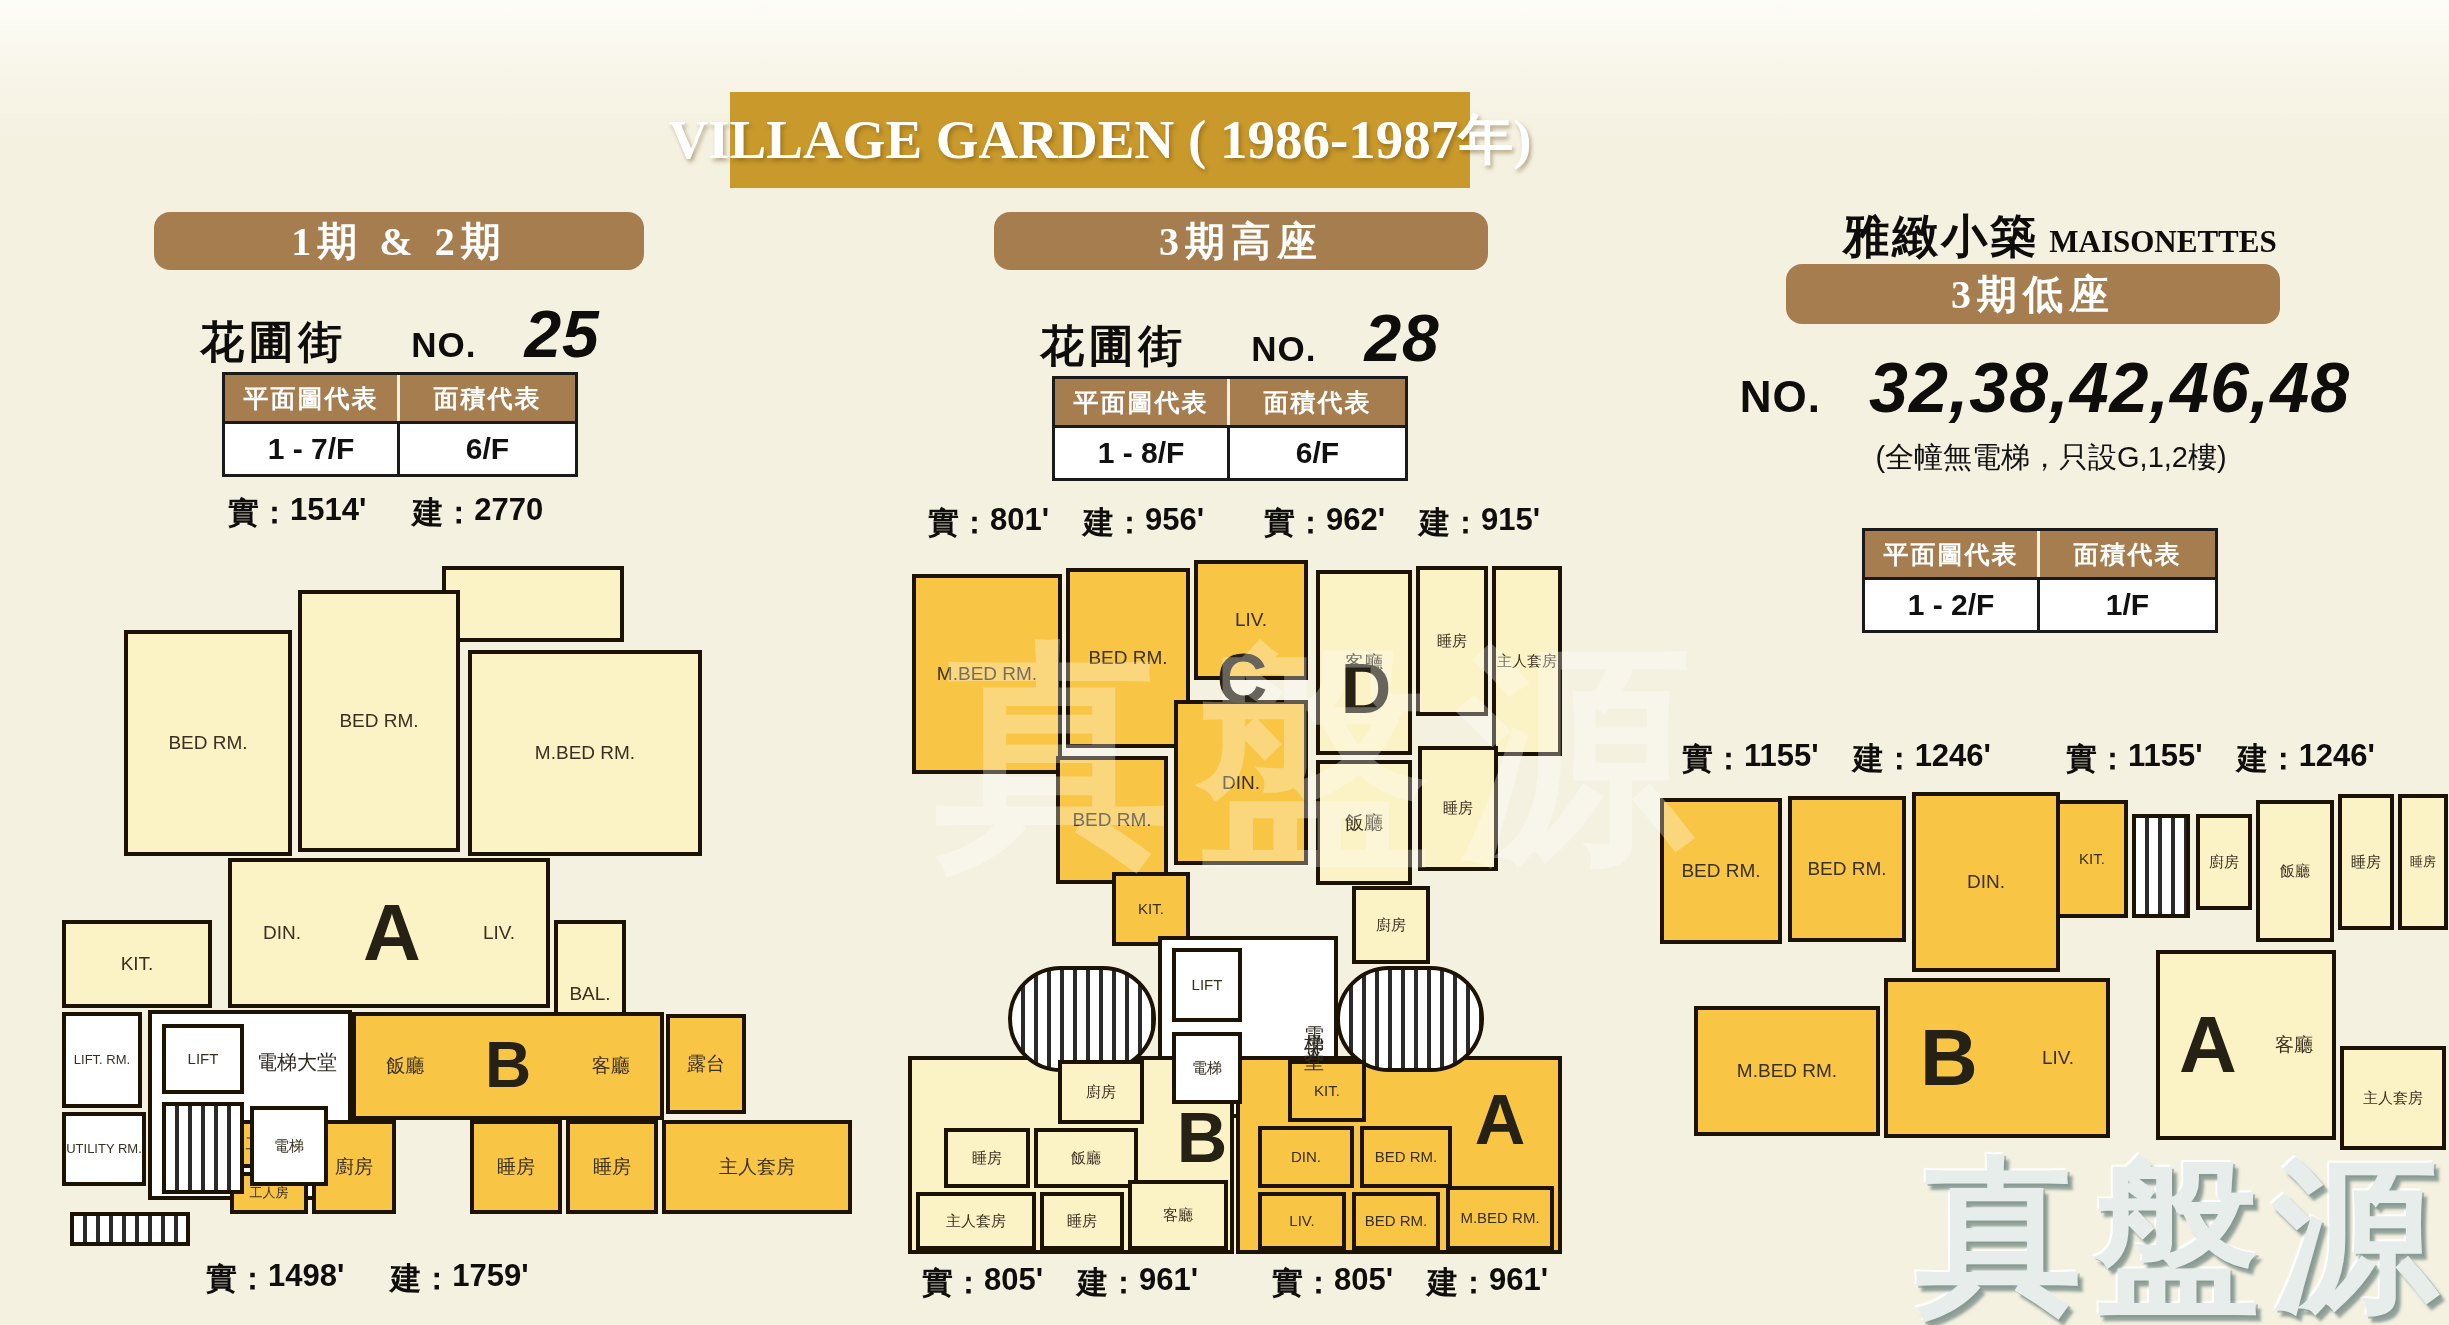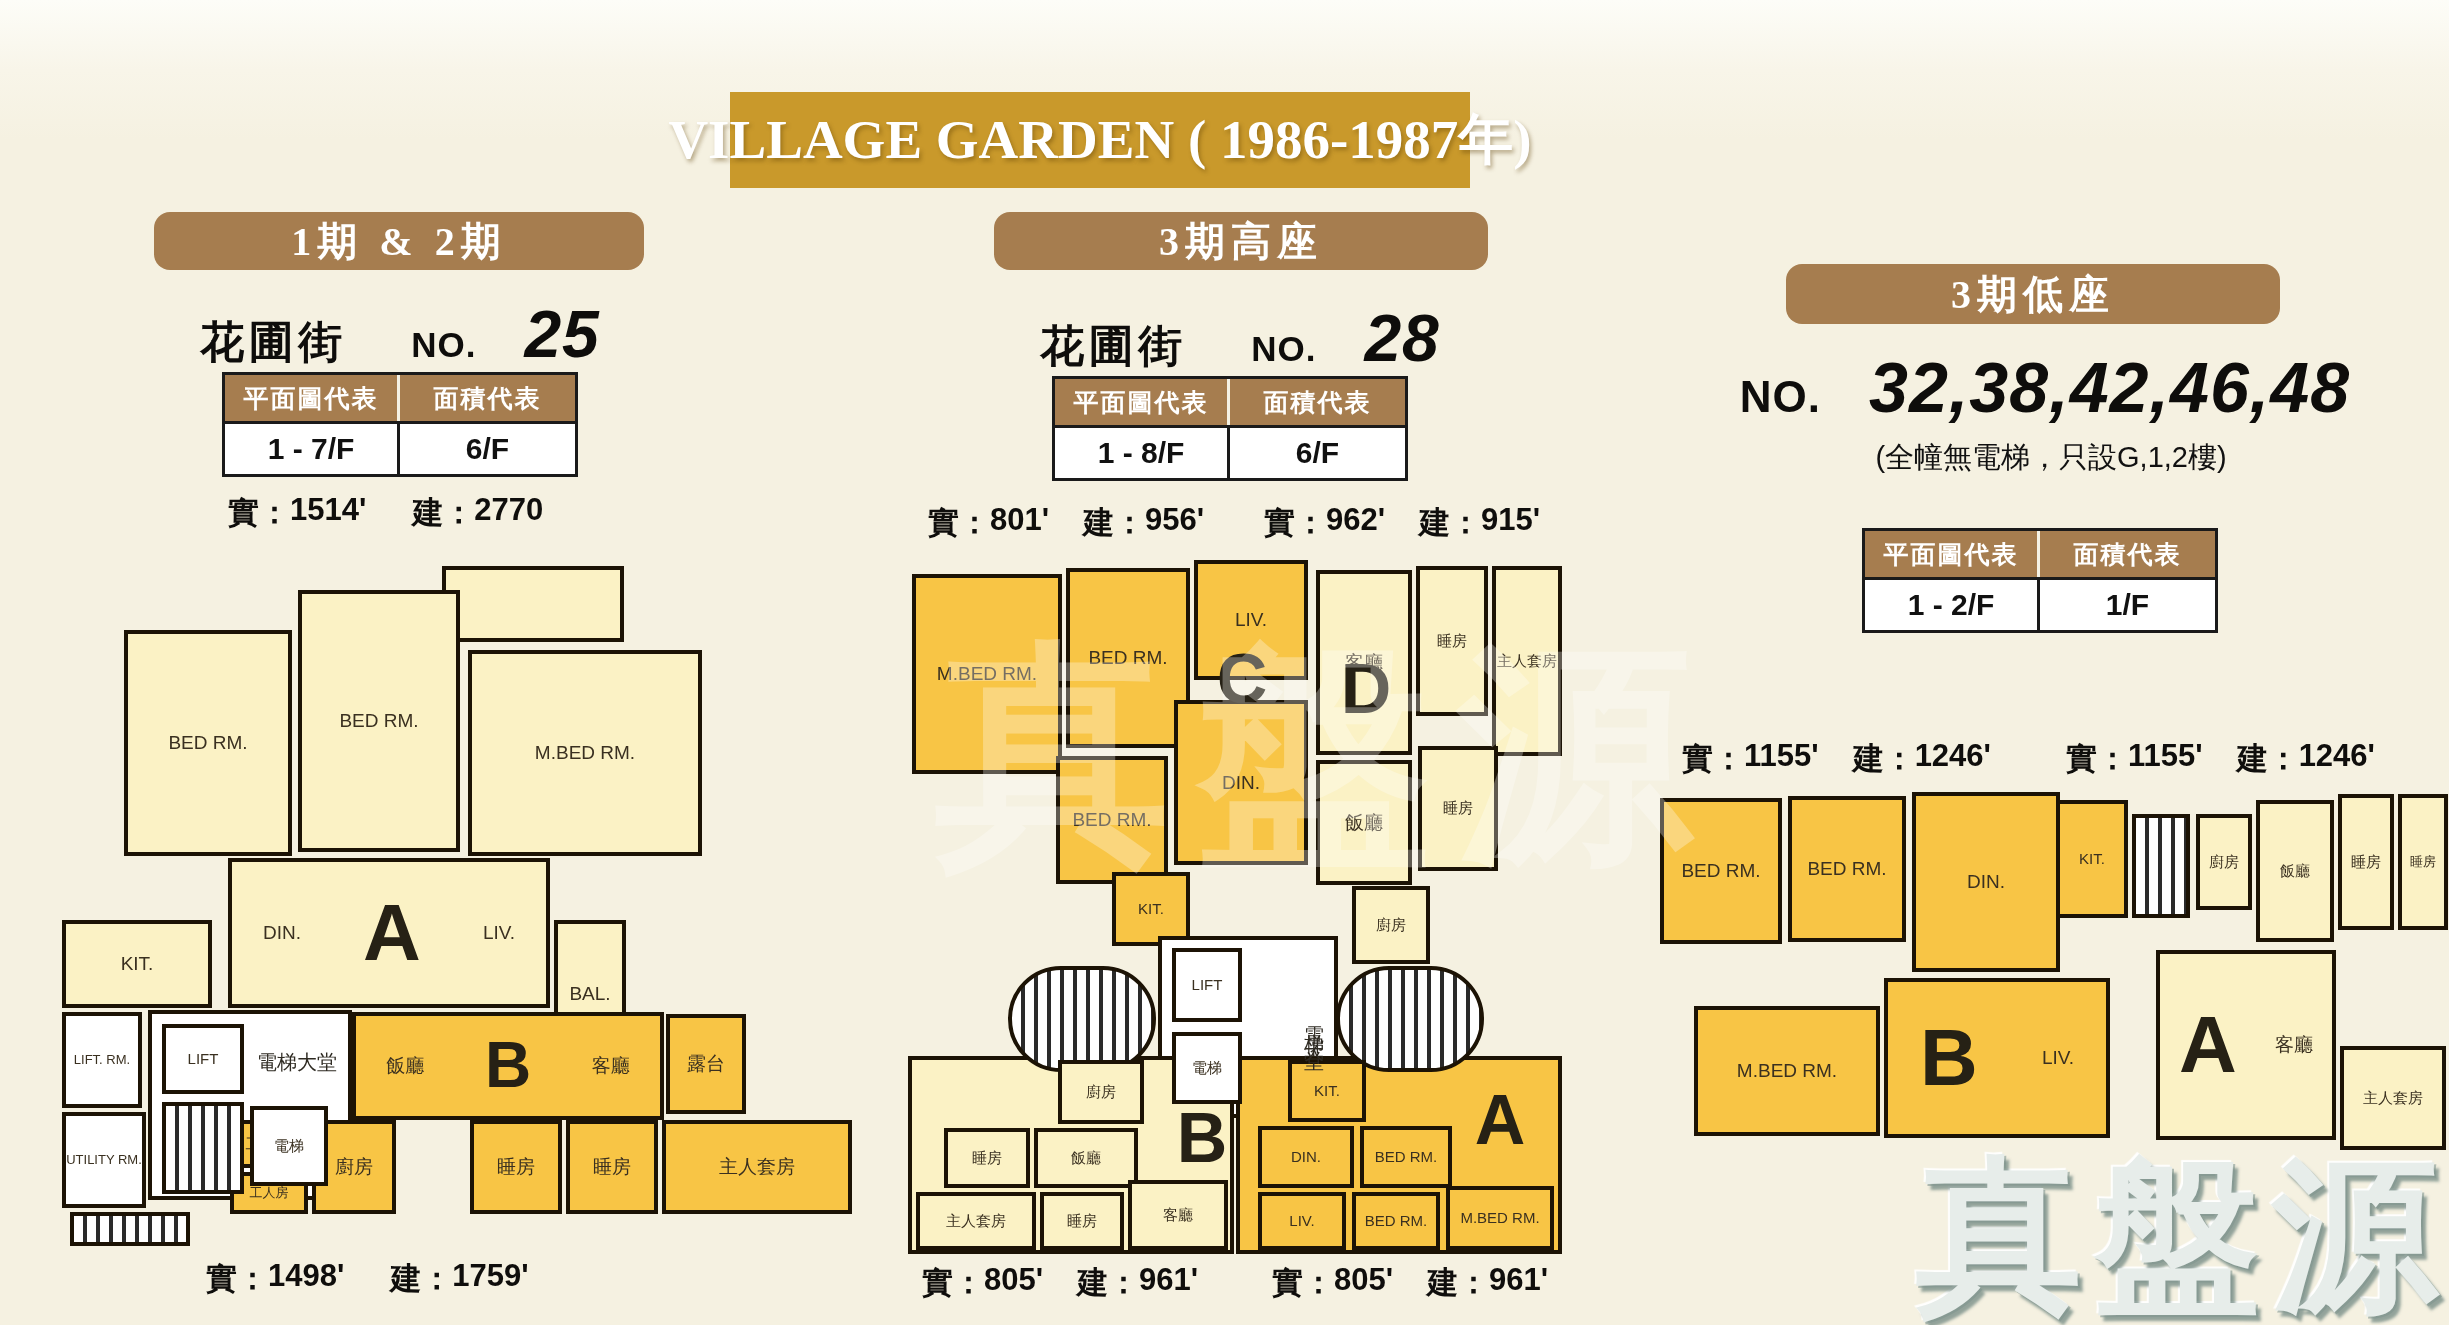--- a/index.html
+++ b/index.html
@@ -139,21 +139,21 @@
     </div>
   <div class="room white" style="left:148px;top:1010px;width:204px;height:190px;"></div>
   <div class="room white" style="left:162px;top:1024px;width:82px;height:70px;z-index:3;">
       <span class="s">LIFT</span>
     </div>
   <div class="corelbl" style="left:252px;top:1022px;width:90px;height:80px;">電梯大堂</div>
   <div class="room white" style="left:250px;top:1106px;width:78px;height:80px;z-index:3;">
       <span class="s">電梯</span>
     </div>
   <div class="stairs" style="left:162px;top:1102px;width:82px;height:92px;"></div>
-  <div class="room white" style="left:62px;top:1112px;width:84px;height:96px;">
+  <div class="room white" style="left:62px;top:1112px;width:84px;height:74px;">
       <span class="xs">UTILITY RM.</span>
     </div>
   <div class="stairs" style="left:70px;top:1212px;width:120px;height:34px;"></div>
 
   <div class="room gold hall" style="left:352px;top:1012px;width:312px;height:108px;">
     <span class="lbl">飯廳</span>
     <span class="letter md">B</span>
     <span class="lbl">客廳</span>
   </div>
   <div class="room gold" style="left:666px;top:1014px;width:80px;height:100px;">
@@ -317,20 +317,24 @@
       <span class="s">LIV.</span>
     </div>
   <div class="room gold" style="left:1352px;top:1192px;width:88px;height:58px;z-index:3;">
       <span class="s">BED RM.</span>
     </div>
   <div class="room gold" style="left:1446px;top:1186px;width:108px;height:64px;z-index:3;">
       <span class="s">M.BED RM.</span>
     </div>
   <div class="unit-letter" style="left:1470px;top:1080px;width:60px;height:80px;">A</div>
 
+  <div class="mais-title" style="left:1840px;top:206px;width:440px;">
+    <span class="zh">雅緻小築</span>
+    <span class="en">MAISONETTES</span>
+  </div>
   <div class="phase" style="left:1786px;top:264px;width:494px;height:60px;">3期低座</div>
   <div class="street" style="left:1760px;top:348px;width:570px;">
     <span class="no" style="font-size:44px;margin-left:0;">NO.</span>
     <span class="num" style="font-size:70px;">32,38,42,46,48</span>
   </div>
   <div class="note" style="left:1846px;top:438px;width:410px;">(全幢無電梯，只設G,1,2樓)</div>
   <div class="ftable" style="left:1862px;top:528px;width:350px;">
     <div class="th first">平面圖代表</div>
     <div class="th">面積代表</div>
     <div class="td first">1 - 2/F</div>

